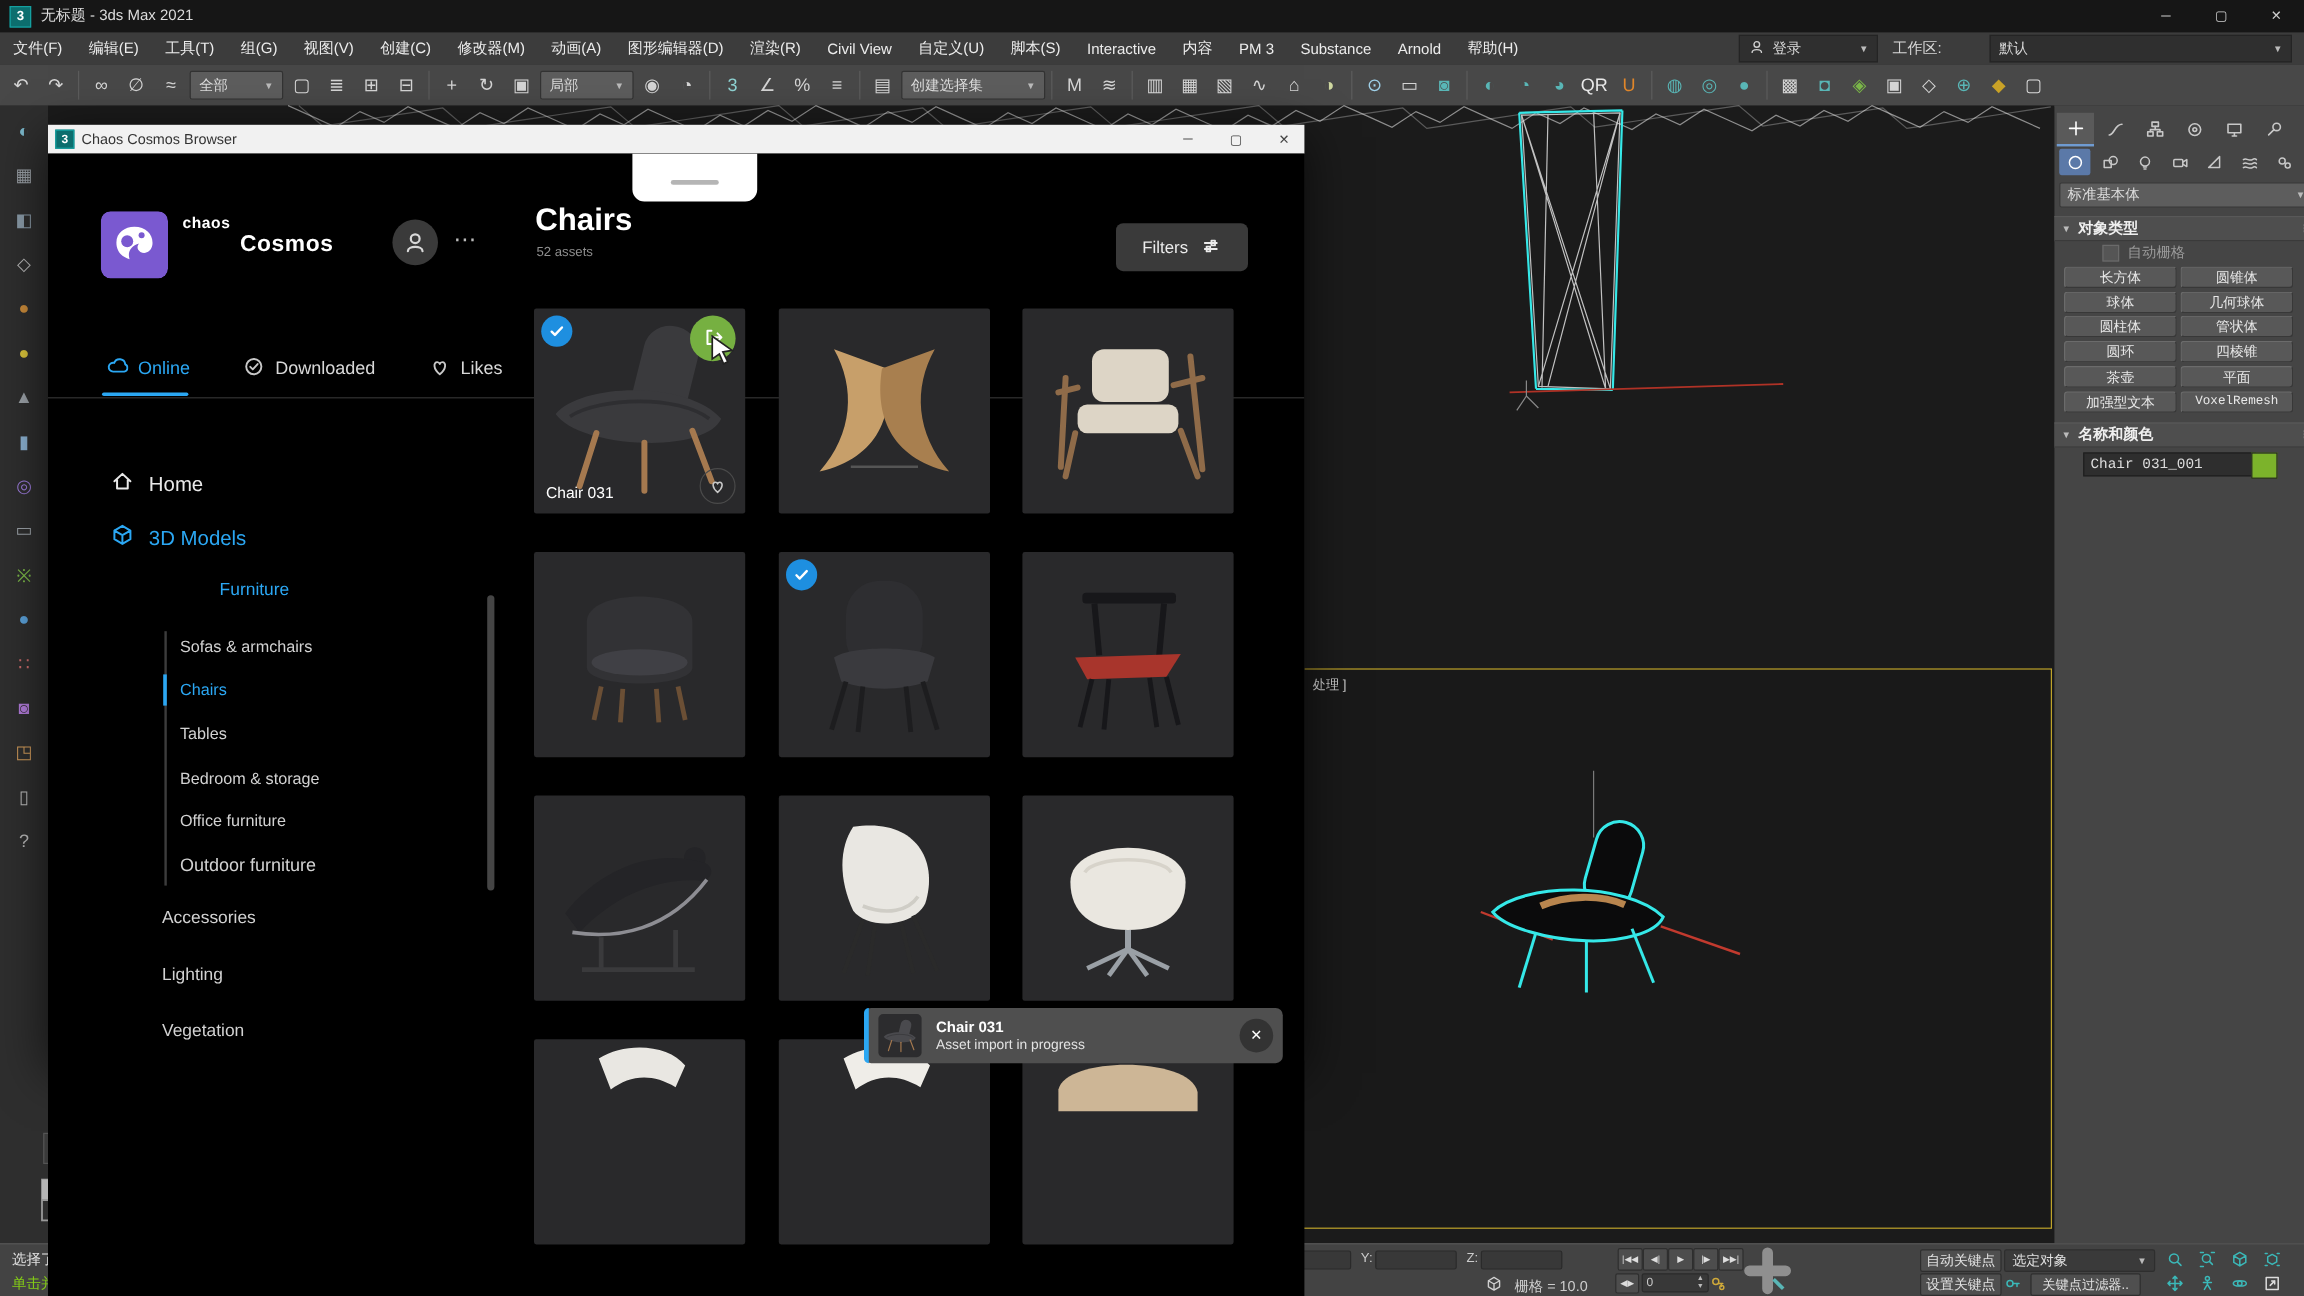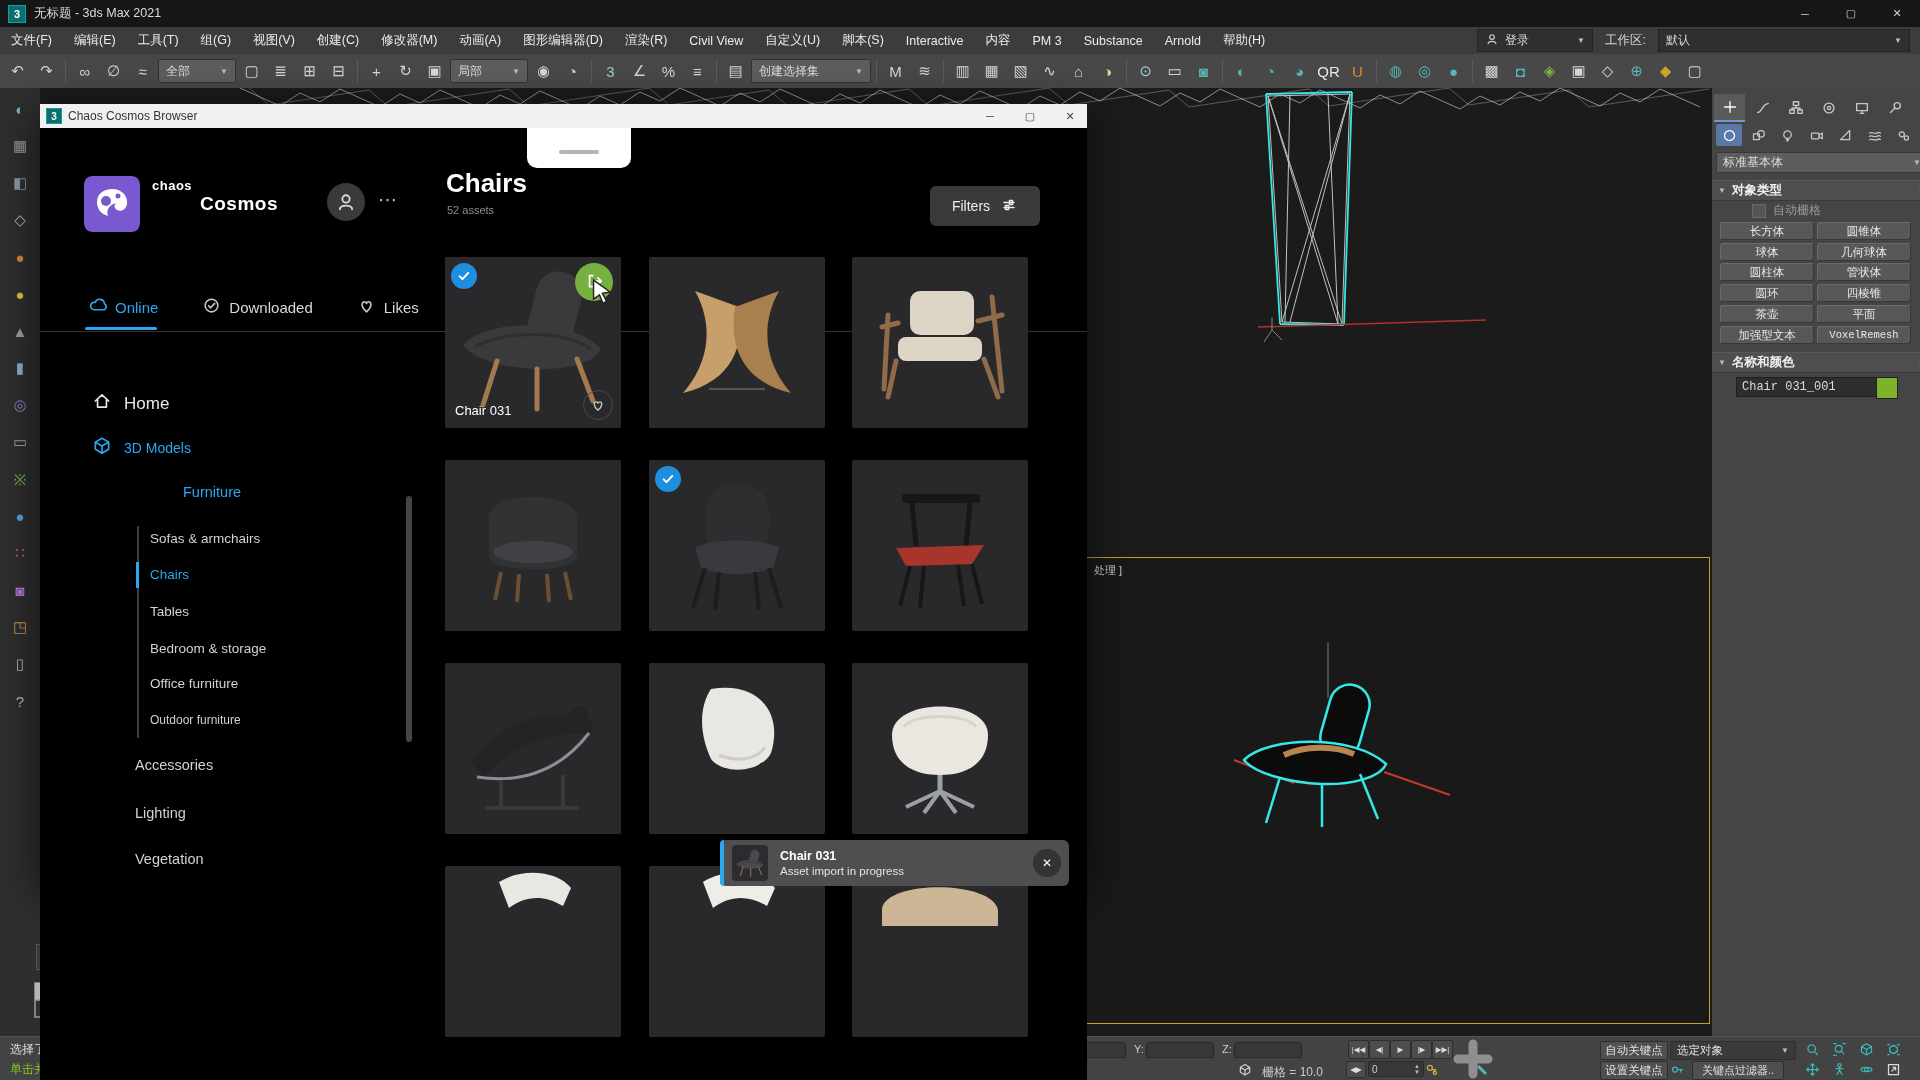--- a/index.html
+++ b/index.html
@@ -113,21 +113,21 @@
         <span class="flex" style="gap:6px;">
             <span id="person-ic"><svg width="14" height="14" viewBox="0 0 18 18" fill="none" stroke="#cfcfcf" stroke-width="1.5" stroke-linecap="round" stroke-linejoin="round">
                 <circle cx="9" cy="6.5" r="3"></circle>
                 <path d="M4 15 C4 11 14 11 14 15"></path>
               </svg></span>
             <span>登录</span>
           </span>
         <span class="t-caret">▼</span>
       </div>
       <span style="color:#d8d8d8;">工作区:</span>
-      <div class="mb-box" style="width:236px;justify-content:space-between;">
+      <div class="mb-box" style="width:236px;justify-content:space-between;margin-left:28px;">
         <span>默认</span>
         <span class="t-caret">▼</span>
       </div>
     </div>
   </div>
 
   <div class="abs toolbar" id="main-toolbar">
       <div class="ctr t-icon" style="">↶</div>
       <div class="ctr t-icon" style="">↷</div>
       <div class="t-sep"></div>
@@ -550,21 +550,21 @@
       <div class="abs" style="left:45px;top:199px;width:72px;height:3px;background:#2ba7f3;border-radius:2px;"></div>
       <div class="abs" style="left:0;top:203px;width:1047px;height:1px;background:#323232;"></div>
 
       <div id="cos-nav">
           <div class="nav-item" style="left: 52px; top: 263px; font-size: 17px; color: rgb(232, 232, 232);">
             <span><svg width="20" height="20" viewBox="0 0 18 18" fill="none" stroke="#e8e8e8" stroke-width="1.5" stroke-linecap="round" stroke-linejoin="round">
                 <path d="M3 9 L9 3.5 L15 9 M5 8 V14.5 H13 V8"></path>
               </svg></span>
             <span>Home</span>
           </div>
-          <div class="nav-item" style="left: 52px; top: 308px; font-size: 14px; color: rgb(43, 167, 243);">
+          <div class="nav-item" style="left: 52px; top: 308px; font-size: 17px; color: rgb(43, 167, 243);">
             <span><svg width="20" height="20" viewBox="0 0 18 18" fill="none" stroke="#2ba7f3" stroke-width="1.5" stroke-linecap="round" stroke-linejoin="round">
                 <path d="M9 2 L15 5.5 V12 L9 15.5 L3 12 V5.5 Z M3 5.5 L9 9 L15 5.5 M9 9 V15.5"></path>
               </svg></span>
             <span>3D Models</span>
           </div>
           <div class="nav-item" style="left: 95px; top: 356px; font-size: 14.5px; color: rgb(43, 167, 243); margin-left: 48px;">
             <span>Furniture</span>
           </div>
           <div class="nav-item" style="left: 110px; top: 403px; font-size: 13.5px; color: rgb(210, 210, 210);">
             <span>Sofas &amp; armchairs</span>
@@ -574,21 +574,21 @@
           </div>
           <div class="nav-item" style="left: 110px; top: 476px; font-size: 13.5px; color: rgb(210, 210, 210);">
             <span>Tables</span>
           </div>
           <div class="nav-item" style="left: 110px; top: 513px; font-size: 13.5px; color: rgb(210, 210, 210);">
             <span>Bedroom &amp; storage</span>
           </div>
           <div class="nav-item" style="left: 110px; top: 548px; font-size: 13.5px; color: rgb(210, 210, 210);">
             <span>Office furniture</span>
           </div>
-          <div class="nav-item" style="left: 110px; top: 585px; font-size: 12px; color: rgb(210, 210, 210);">
+          <div class="nav-item" style="left: 110px; top: 585px; font-size: 15px; color: rgb(210, 210, 210);">
             <span>Outdoor furniture</span>
           </div>
           <div class="nav-item" style="left: 95px; top: 629px; font-size: 14.5px; color: rgb(210, 210, 210);">
             <span>Accessories</span>
           </div>
           <div class="nav-item" style="left: 95px; top: 677px; font-size: 14.5px; color: rgb(210, 210, 210);">
             <span>Lighting</span>
           </div>
           <div class="nav-item" style="left: 95px; top: 723px; font-size: 14.5px; color: rgb(210, 210, 210);">
             <span>Vegetation</span>

